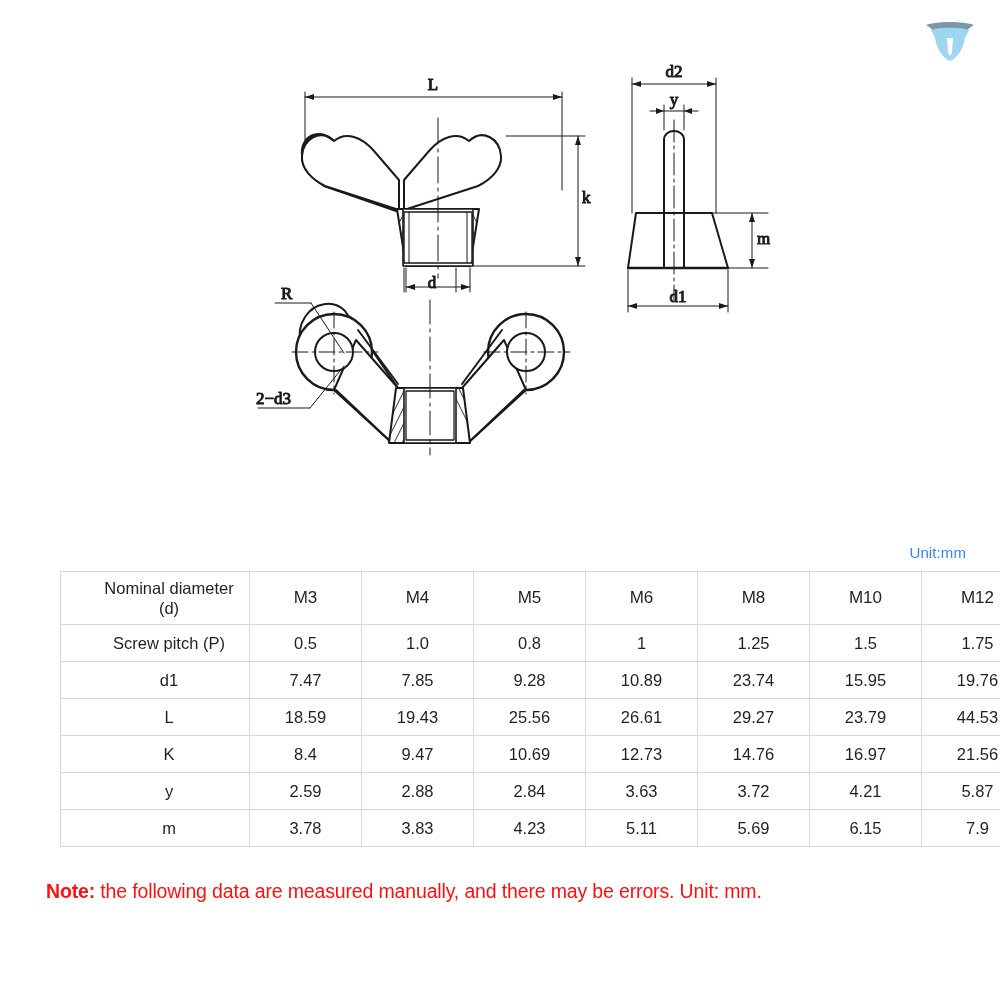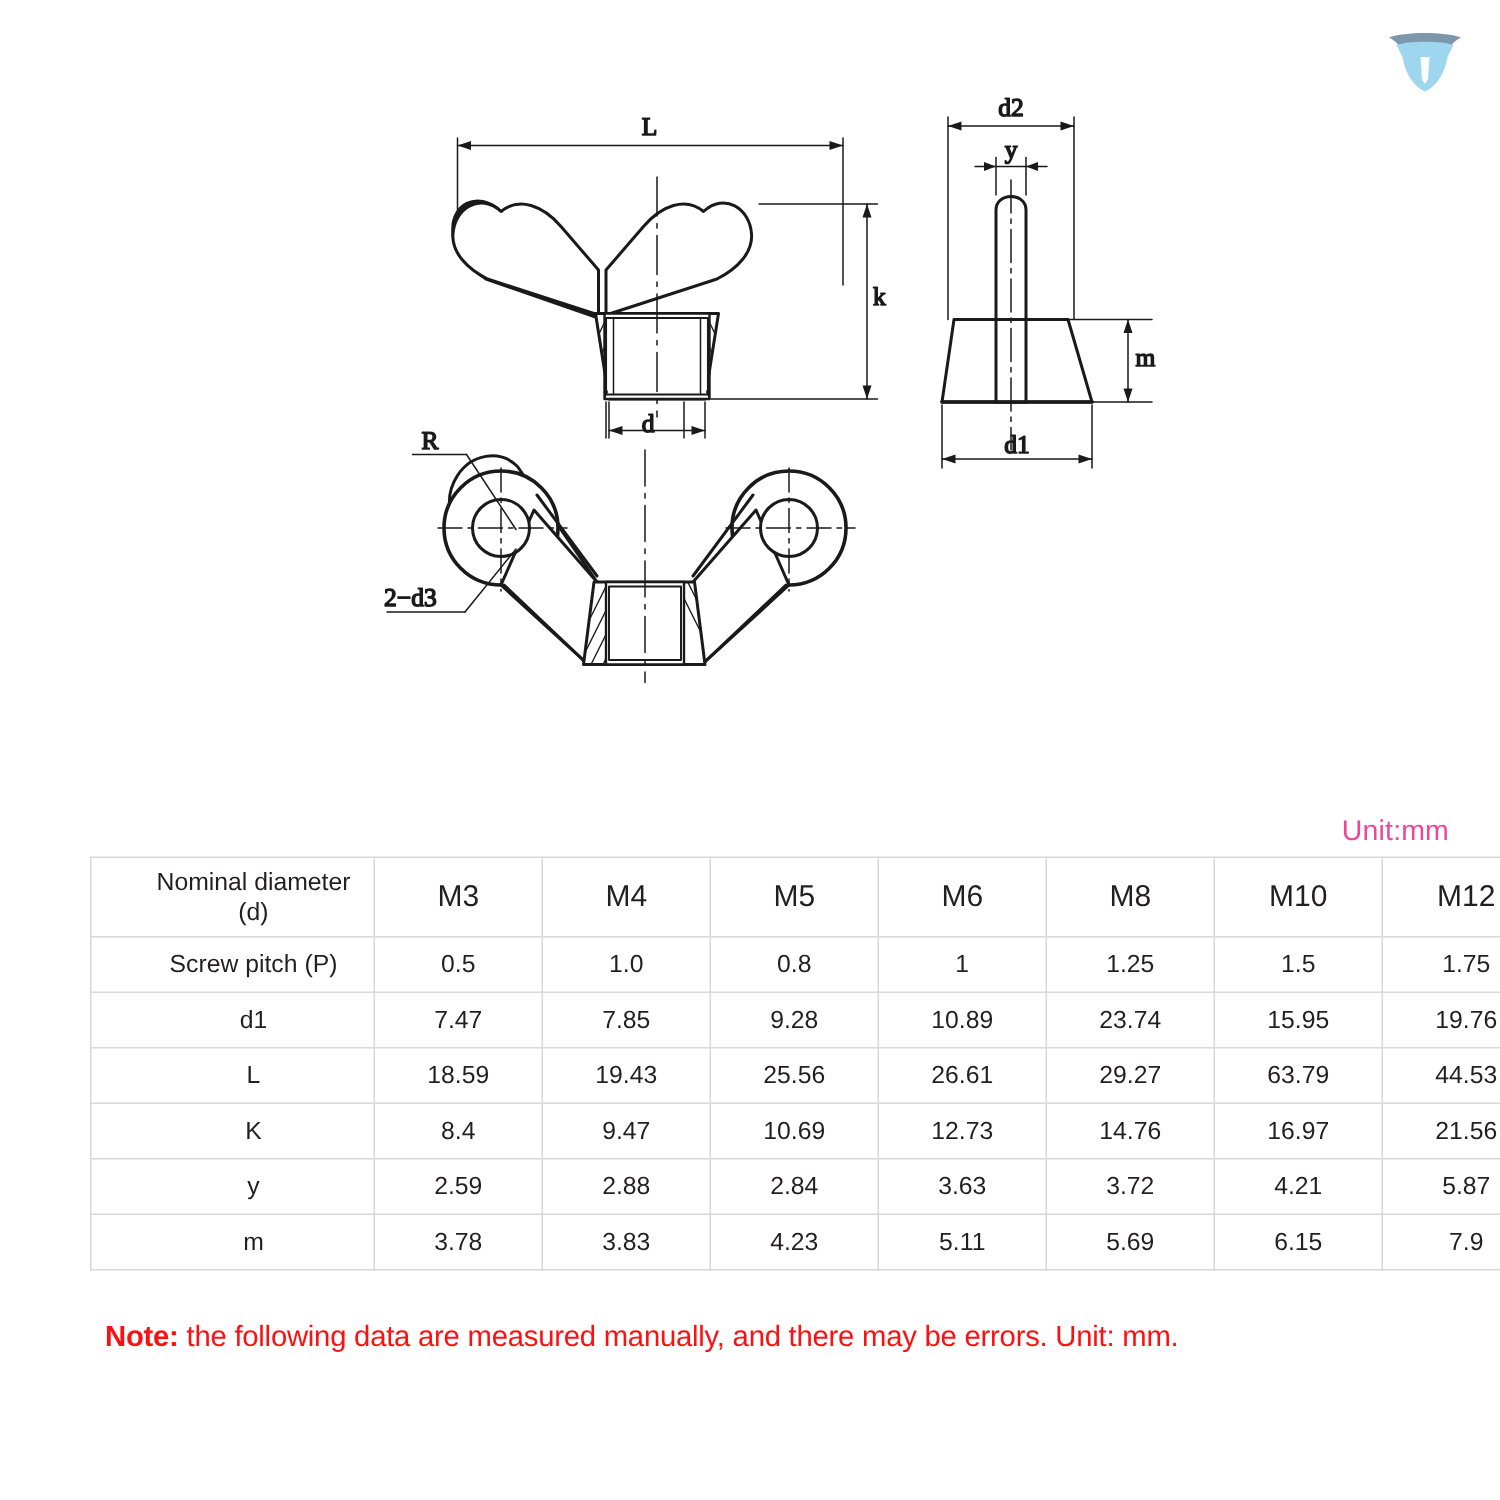--- a/index.html
+++ b/index.html
@@ -35,22 +35,22 @@
   }
   #technical-drawing svg { display: block; }
 
   
   #unit-caption {
     position: absolute;
     top: 544px;
     left: 0;
     width: 966px;
     text-align: right;
-    font-size: 19px;
-    color: #ec4899;
+    font-size: 15px;
+    color: #3b82f6;
     letter-spacing: .1px;
   }
 
   
   #spec-table-wrap {
     position: absolute;
     top: 571px;
     left: 60px;
     width: 908px;
   }
@@ -69,27 +69,27 @@
     padding: 0 2px;
     font-weight: 400;
   }
   table.spec tr:first-child td { height: 52px; }
   table.spec td.rowhead {
     width: 156px;
     line-height: 1.22;
     padding-left: 30px;
   }
   table.spec td.datacell { width: 107px; }
-  table.spec tr:first-child td.datacell { font-size: 20px; }
+  table.spec tr:first-child td.datacell { font-size: 17px; }
 
   
   #note-line {
     position: absolute;
     top: 880px;
-    left: 70px;
+    left: 46px;
     font-size: 19.5px;
     color: #fb1111;
     white-space: nowrap;
     letter-spacing: -.15px;
   }
   #note-line .note-label { font-weight: bold; }
 
   
   .dimtext {
     font-family: "Liberation Serif", serif;
@@ -347,21 +347,21 @@
         <td class="datacell">15.95</td>
         <td class="datacell">19.76</td>
       </tr>
       <tr>
         <td class="rowhead">L</td>
         <td class="datacell">18.59</td>
         <td class="datacell">19.43</td>
         <td class="datacell">25.56</td>
         <td class="datacell">26.61</td>
         <td class="datacell">29.27</td>
-        <td class="datacell">63.79</td>
+        <td class="datacell">23.79</td>
         <td class="datacell">44.53</td>
       </tr>
       <tr>
         <td class="rowhead">K</td>
         <td class="datacell">8.4</td>
         <td class="datacell">9.47</td>
         <td class="datacell">10.69</td>
         <td class="datacell">12.73</td>
         <td class="datacell">14.76</td>
         <td class="datacell">16.97</td>

